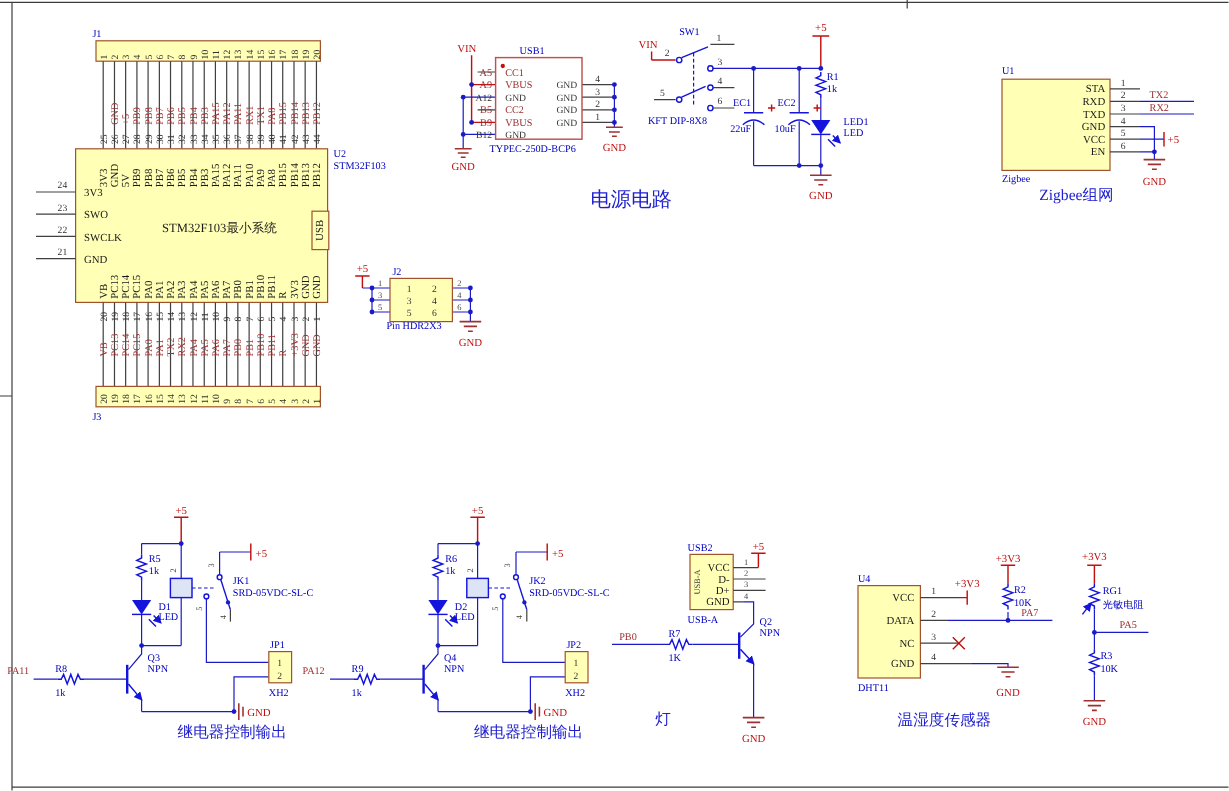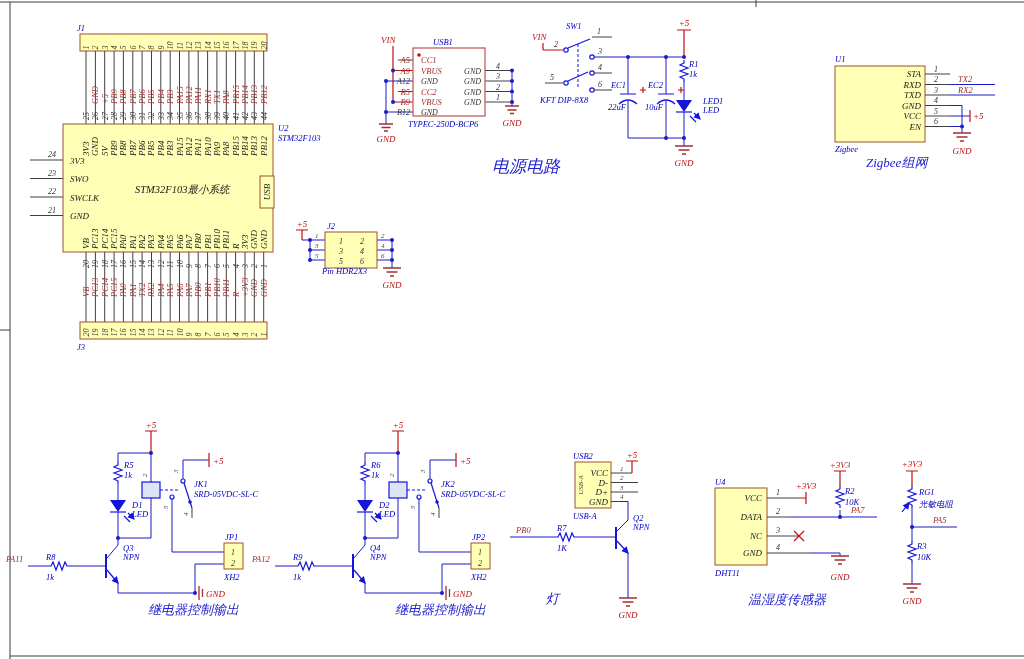--- a/index.html
+++ b/index.html
@@ -1,17 +1,17 @@
 <!DOCTYPE html>
 <html><head>
 <meta charset="utf-8">
 <style>
   html,body{margin:0;padding:0;background:#fff;}
   #sheet{position:relative;width:1024px;height:659px;background:#fff;overflow:hidden;
-         font-family:"Liberation Serif","DejaVu Sans",serif;font-style:italic;}
+         font-family:"Liberation Serif","DejaVu Sans",serif;}
   svg{position:absolute;left:0;top:0;}
   svg text{font-family:"Liberation Serif","DejaVu Sans",serif;}
   .pn{fill:#333;font-size:8px;}
   .pn7{fill:#444;font-size:7px;}
   .chip{fill:#1a1a1a;font-size:9px;}
   .chipbig{fill:#1a1a1a;font-size:10.5px;}
   .net{fill:#A03030;font-size:8.5px;}
   .pwr{fill:#C01010;font-size:9px;}
   .des{fill:#0000C0;font-size:8.5px;}
   .title{fill:#2020D0;font-size:13px;}

